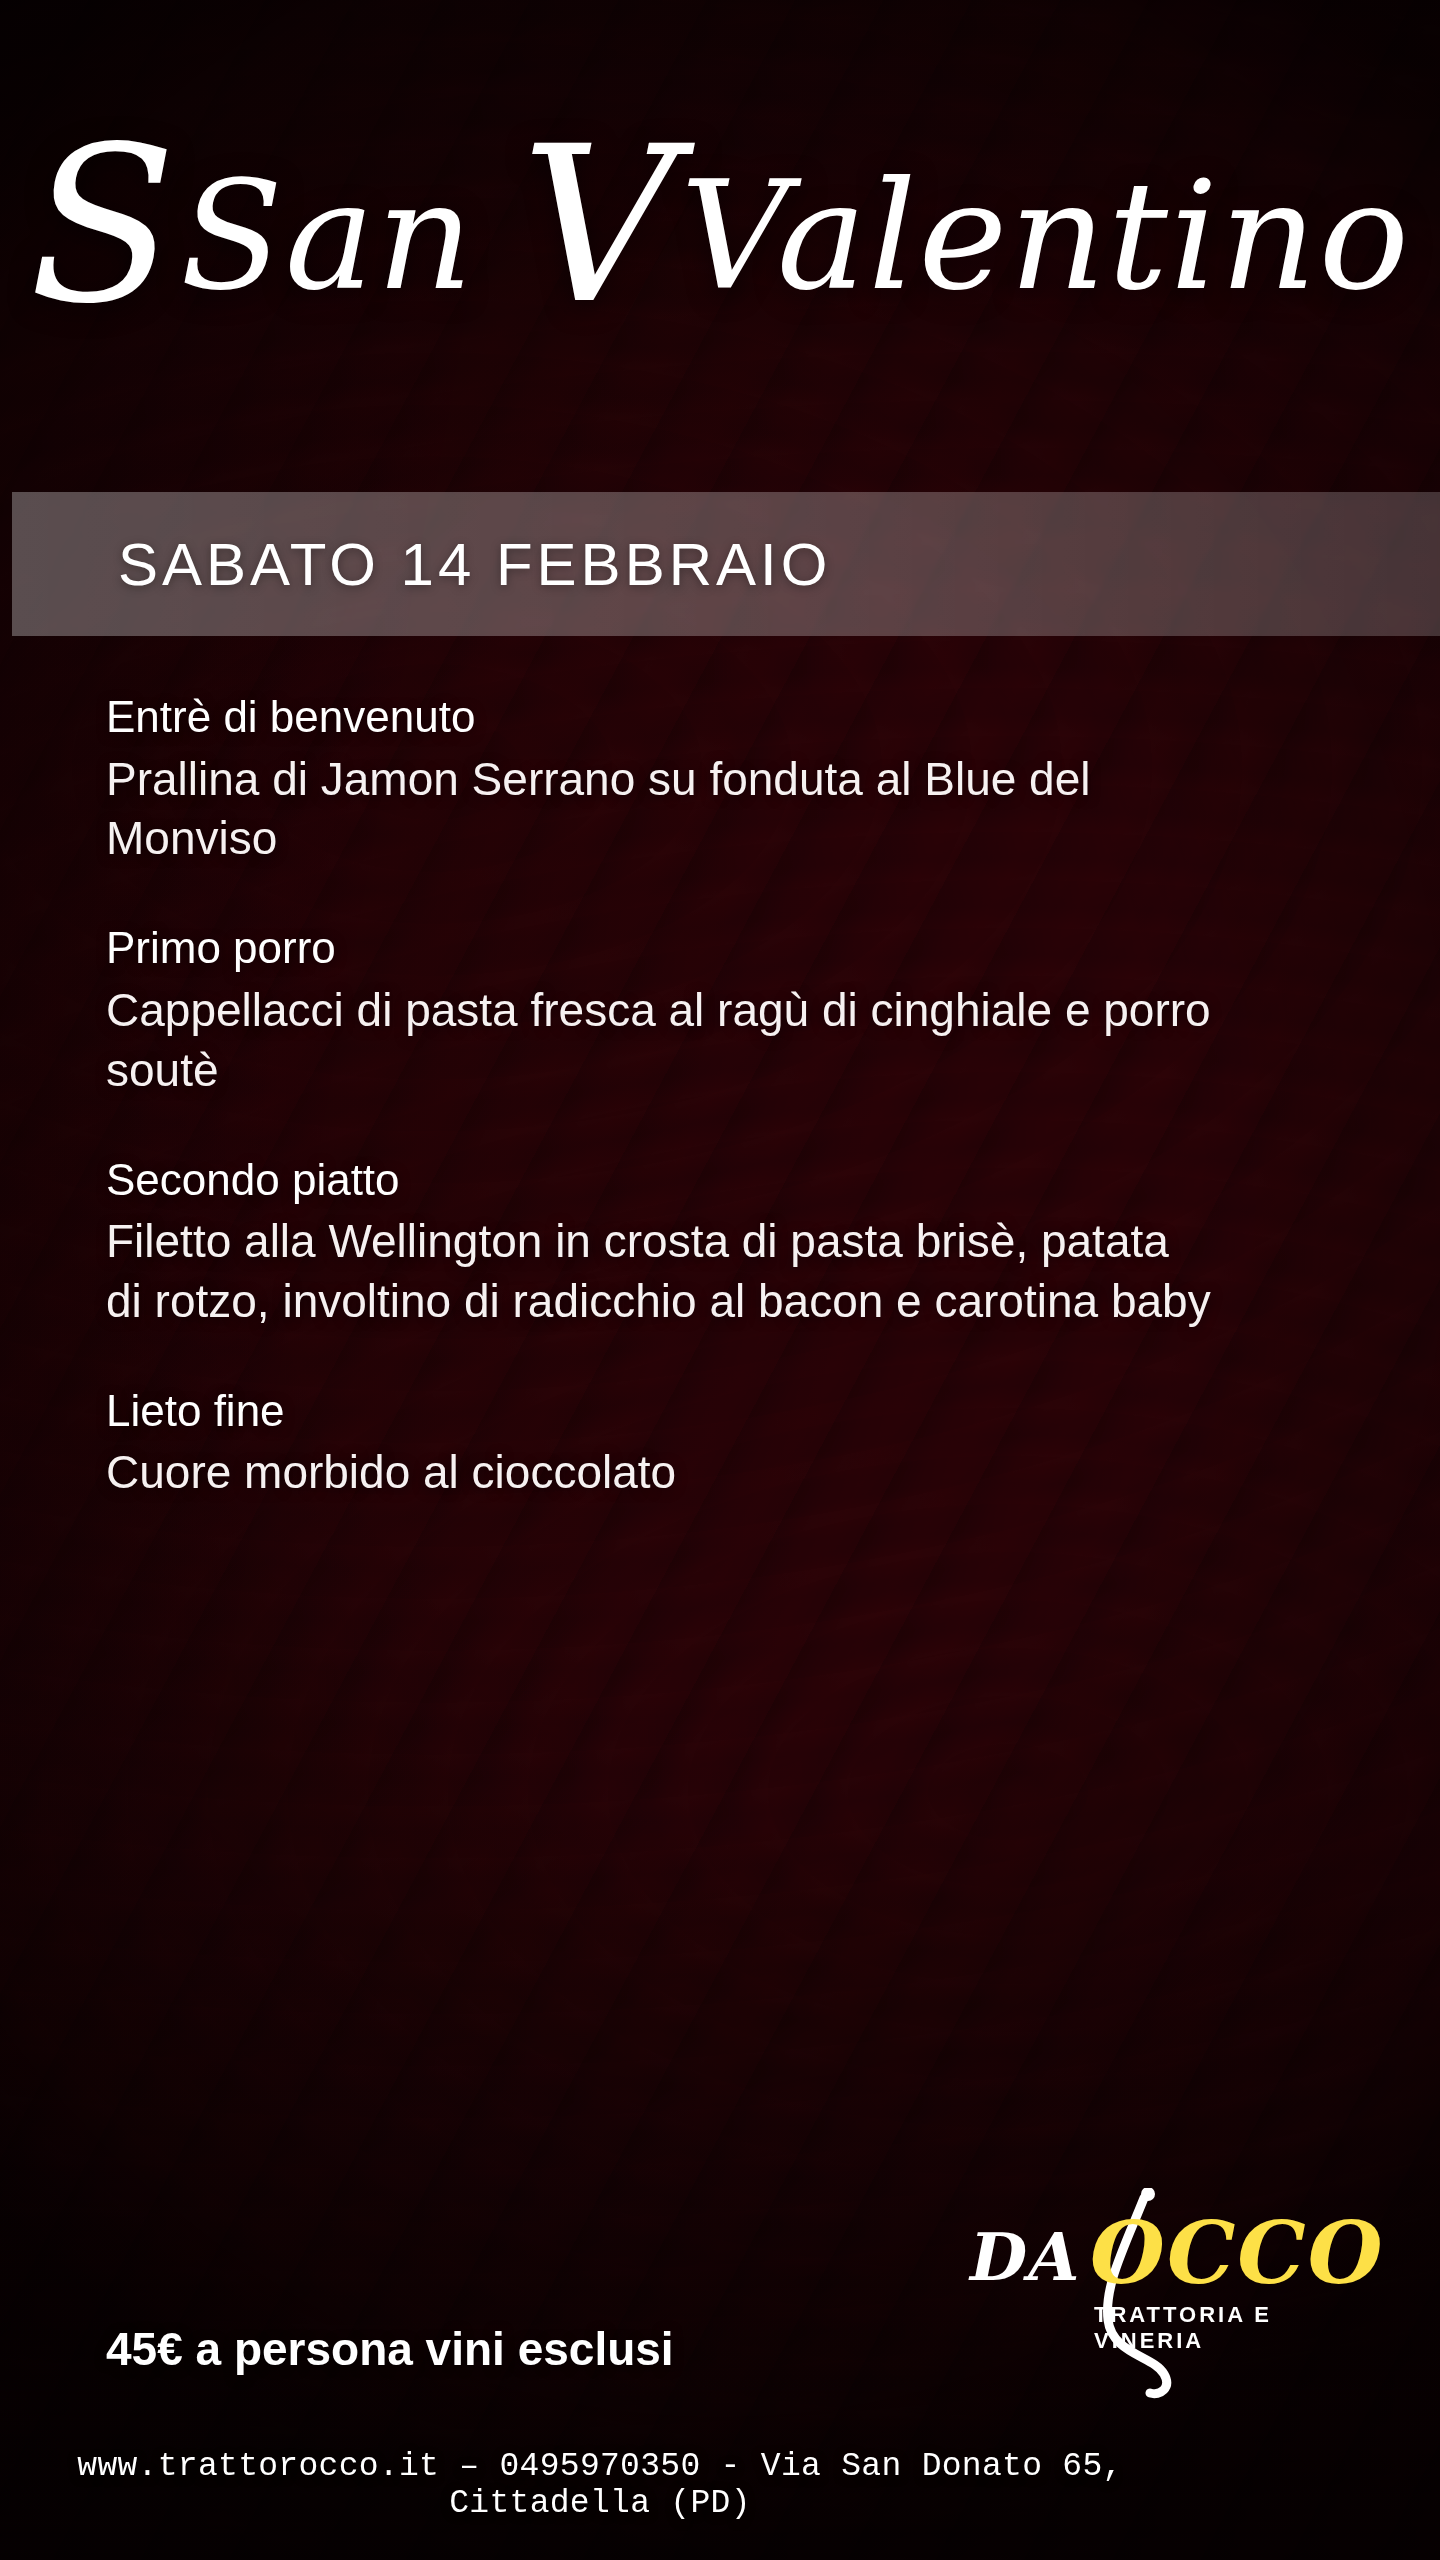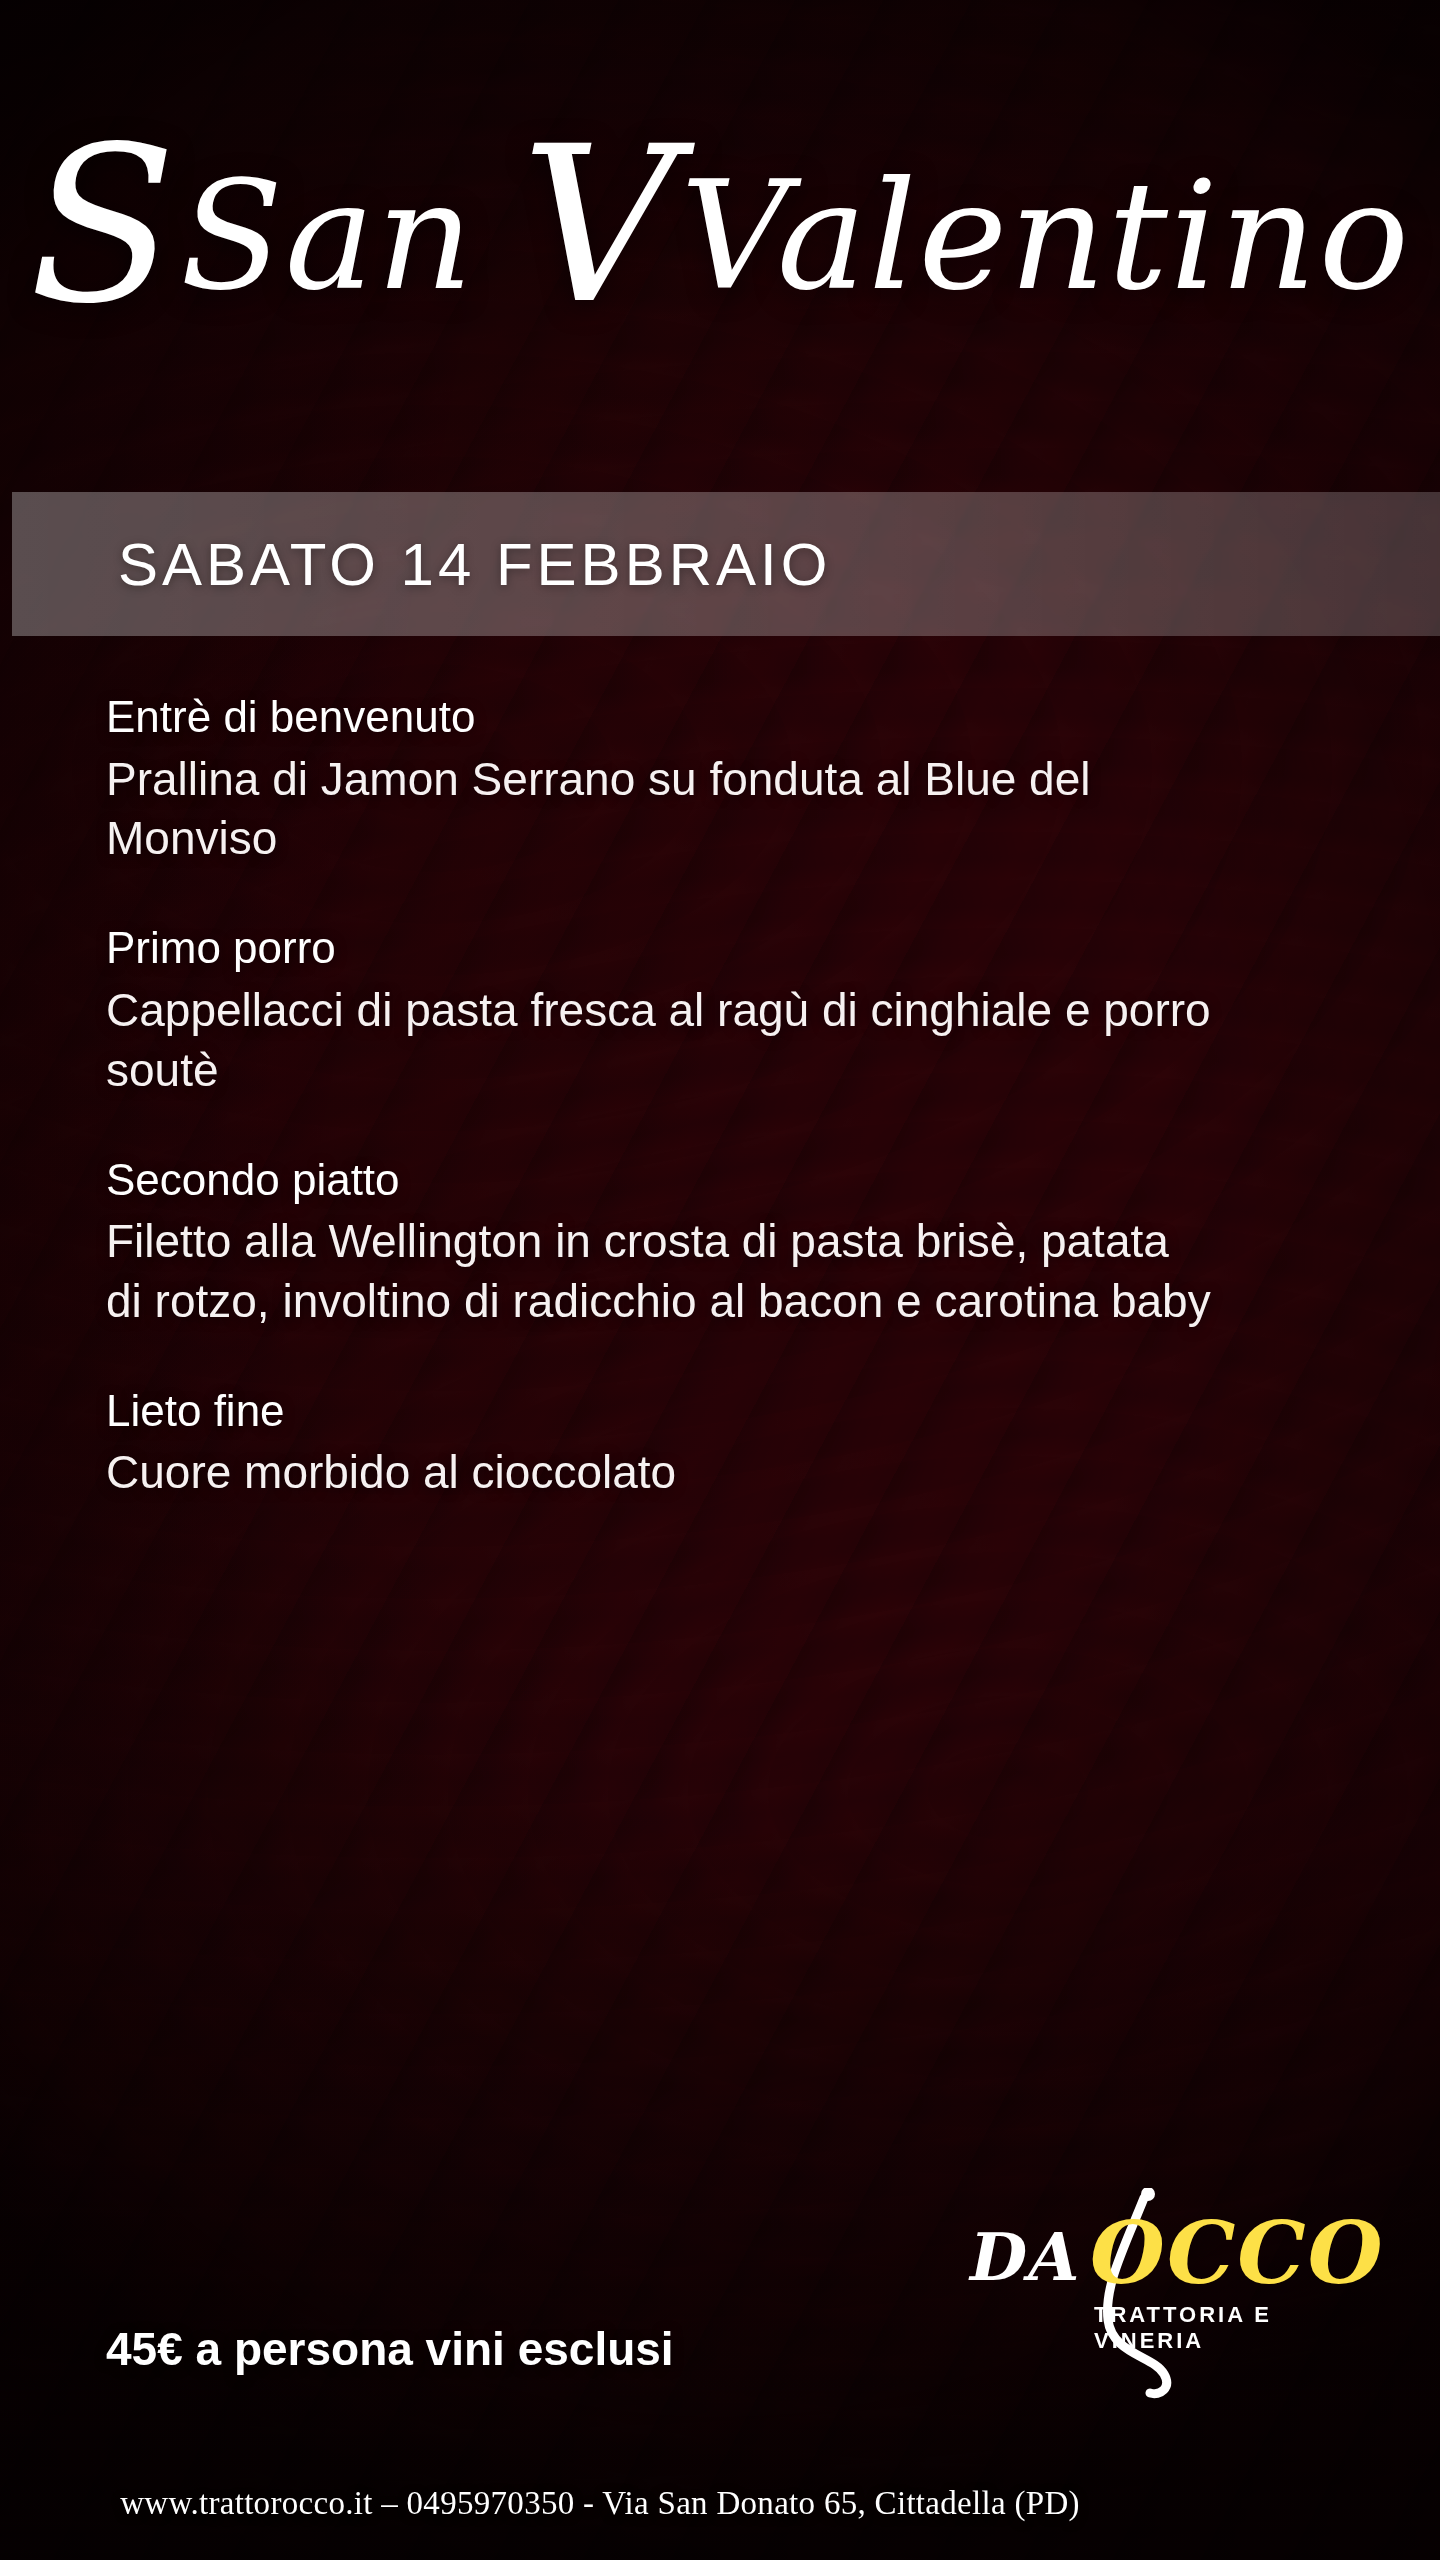--- a/index.html
+++ b/index.html
@@ -197,21 +197,21 @@
     height: 215px;
   }
 
   
   .footer {
     position: absolute;
     left: 0;
     bottom: 38px;
     width: 1200px;
     text-align: center;
-    font-family: Liberation Serif, serif;
+    font-family: Liberation Mono, monospace;
     font-size: 33px;
     color: #ffffff;
     letter-spacing: 0.3px;
     text-shadow: 0 2px 10px rgba(0,0,0,0.6);
   }
 </style>
 </head>
 <body>
 
 <div class="poster">

